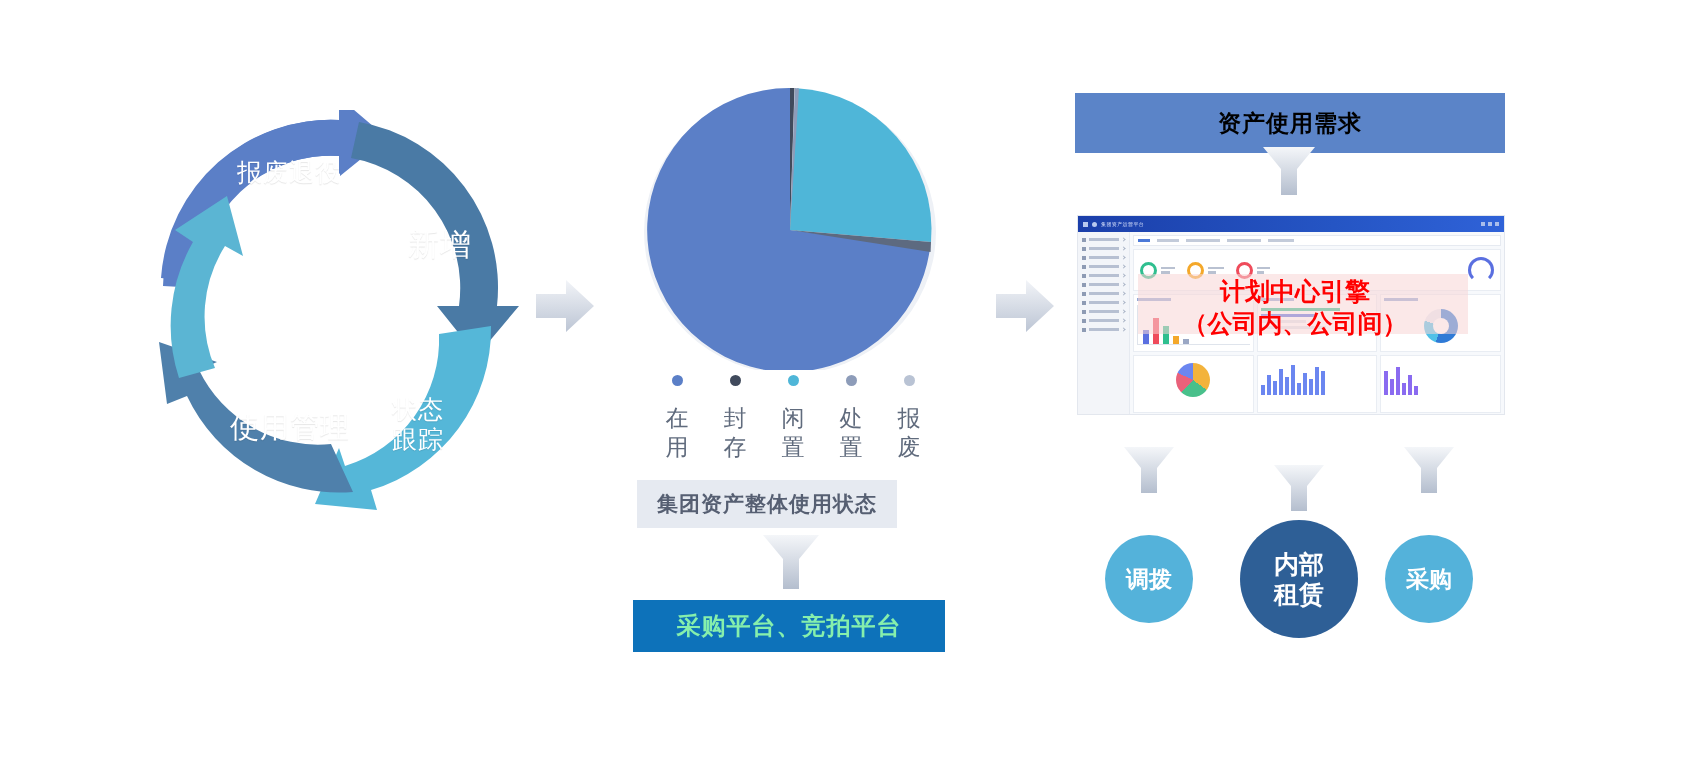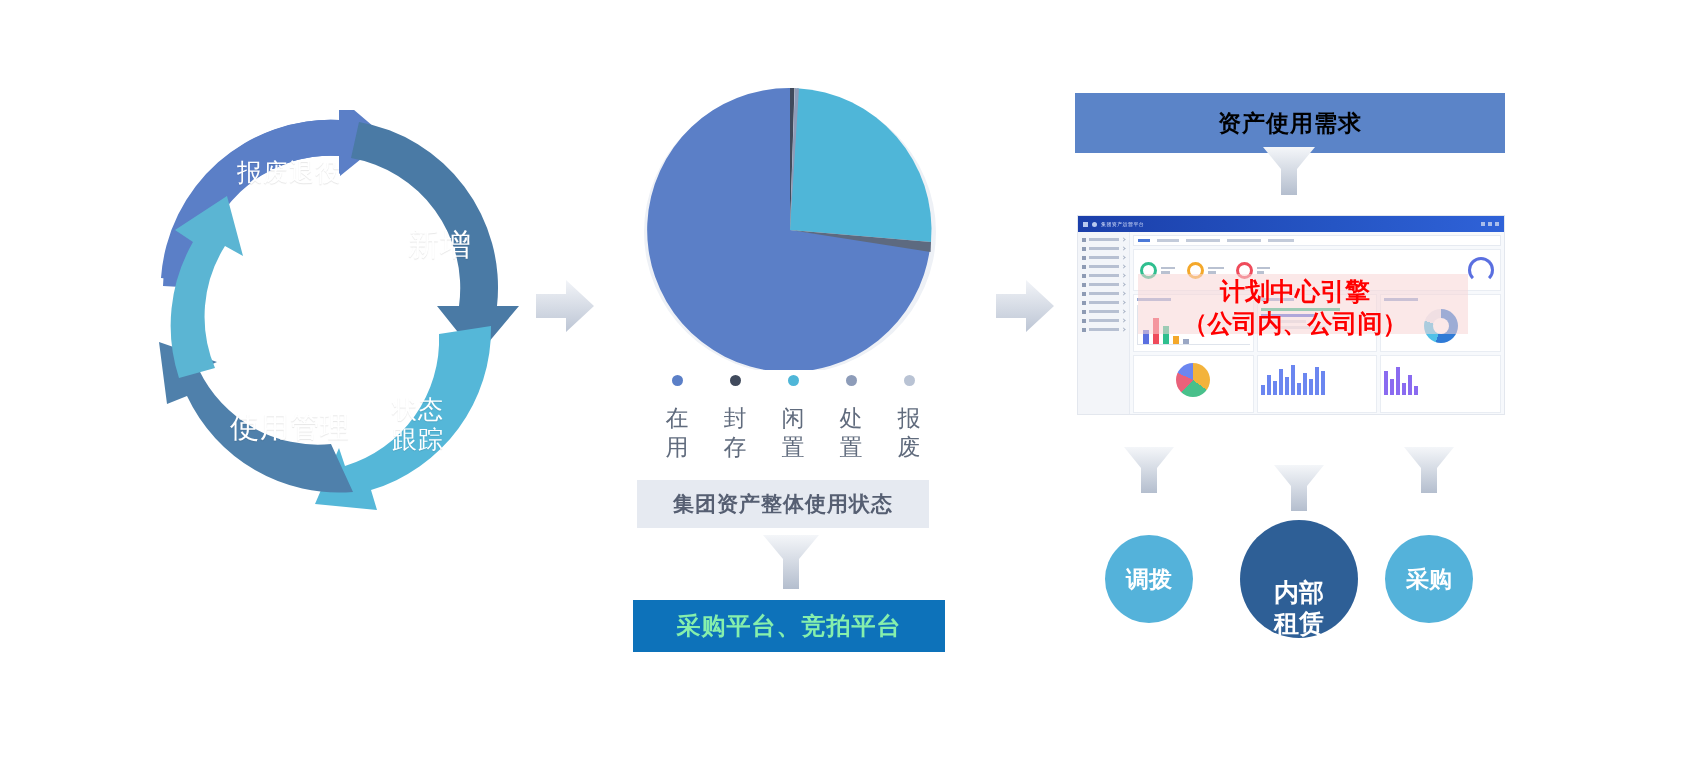--- a/index.html
+++ b/index.html
@@ -43,21 +43,21 @@
 
   
   #col-pie{ position:absolute; left:615px; top:80px; width:360px; height:600px; }
   #pie-svg{ position:absolute; left:10px; top:0px; }
   .legend{ position:absolute; left:18px; top:295px; width:320px;
            display:flex; justify-content:space-between; padding:0 22px; }
   .legend-item{ display:flex; flex-direction:column; align-items:center; width:44px; }
   .legend-dot{ width:11px; height:11px; border-radius:50%; margin-bottom:18px; }
   .legend-text{ font-size:23px; color:#606b7d; line-height:1.28; text-align:center; }
   #banner-pie-state{
-    position:absolute; left:22px; top:400px; width:292px; height:48px;
+    position:absolute; left:22px; top:400px; width:260px; height:48px;
     background:#e6eaf1; color:#565f72; font-size:21px;
   }
   #banner-pie-platform{
     position:absolute; left:18px; top:520px; width:312px; height:52px;
     background:#0d72ba; color:#86efac; font-size:24px;
   }
 
   
   #col-flow{ position:absolute; left:1060px; top:85px; width:600px; height:620px; }
   #banner-demand{
@@ -126,21 +126,21 @@
     font-size:25px; line-height:1.28; pointer-events:none;
     text-shadow:0 0 2px rgba(255,255,255,.5);
   }
 
   .circle{
     position:absolute; border-radius:50%; display:flex; align-items:center;
     justify-content:center; color:#fff; font-weight:bold; text-align:center;
     line-height:1.22;
   }
   #circle-allocate{ left:45px; top:450px; width:88px; height:88px; background:#54b2da; font-size:23px; }
-  #circle-lease{ left:180px; top:435px; width:118px; height:118px; background:#2e5f96; font-size:25px;align-items:flex-end; }
+  #circle-lease{ left:180px; top:435px; width:118px; height:118px; background:#2e5f96; font-size:25px; }
   #circle-purchase{ left:325px; top:450px; width:88px; height:88px; background:#54b2da; font-size:23px; }
 </style>
 </head>
 <body>
 
 <div class="stage">
 
   <div id="col-lifecycle">
 
     <div class="ring-wrap">

